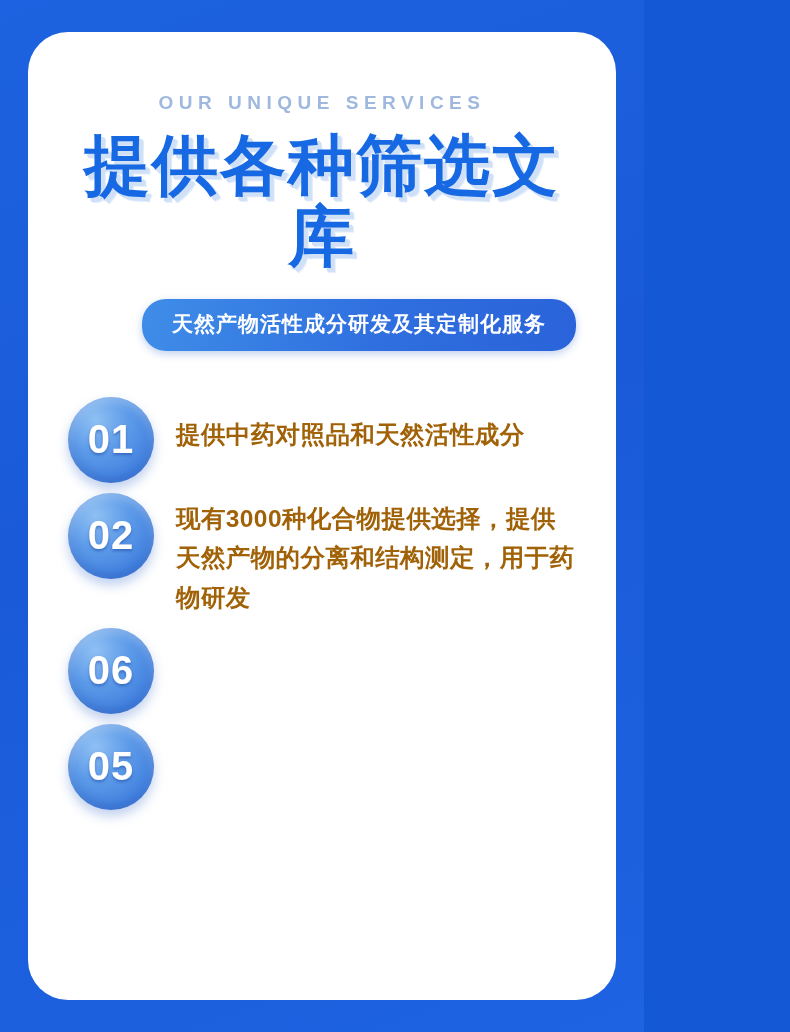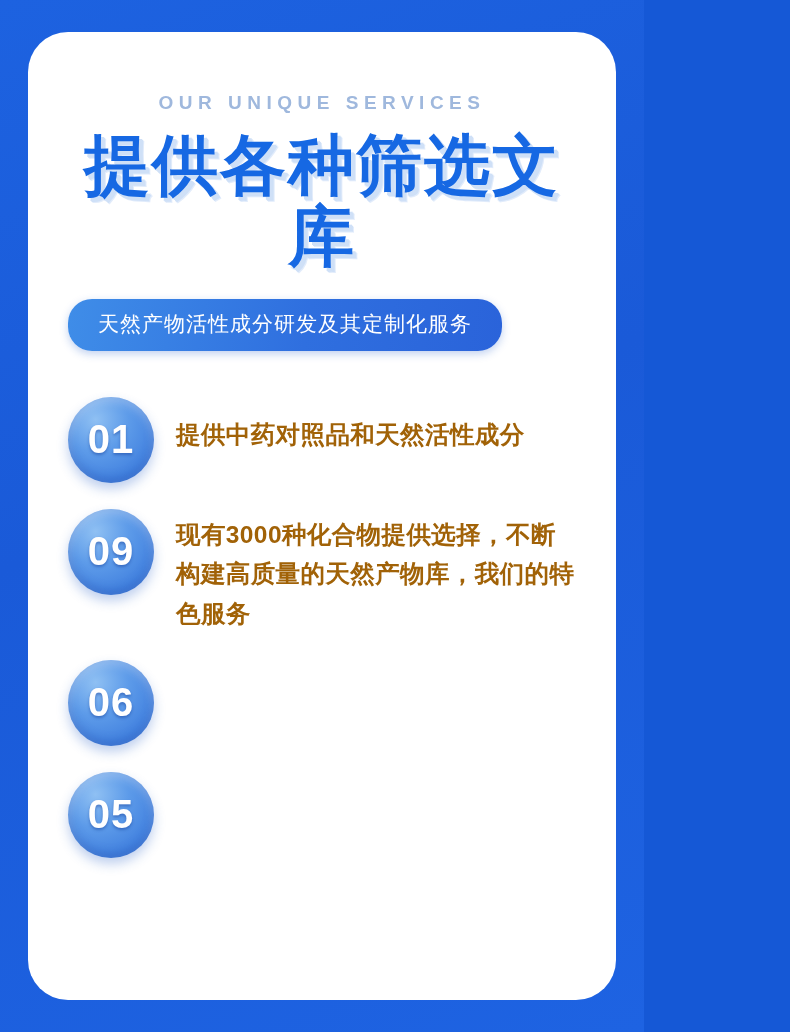--- a/index.html
+++ b/index.html
@@ -47,40 +47,41 @@
     color: #1668e3;
     line-height: 1.08;
     text-shadow:
        3px 3px 0 #cfe0f7,
        4px 4px 0 #cfe0f7,
        5px 5px 0 #e2ecfb;
   }
 
   .pill-wrap {
     display: flex;
-    justify-content: flex-start;
+    justify-content: flex-end;
     margin-top: 26px;
+    font-weight: bold;
   }
 
   .pill {
     background: linear-gradient(100deg, #3f8de8 0%, #2f6fdf 55%, #2a63da 100%);
     color: #ffffff;
     font-size: 21px;
     letter-spacing: 1px;
     padding: 11px 30px 13px 30px;
     border-radius: 24px;
     box-shadow: 0 3px 8px rgba(30, 90, 200, 0.28);
   }
 
   
   .list {
     margin-top: 46px;
     display: flex;
     flex-direction: column;
-    gap: 26px;
+    gap: 10px;
   }
 
   .row {
     display: flex;
     align-items: flex-start;
     gap: 22px;
   }
 
   .badge {
     flex: 0 0 auto;
@@ -128,22 +129,22 @@
     </div>
 
     <div class="list">
 
       <div class="row">
         <div class="badge">01</div>
         <div class="row-text">提供中药对照品和天然活性成分</div>
       </div>
 
       <div class="row two-line">
-        <div class="badge">09</div>
-        <div class="row-text">现有3000种化合物提供选择，不断构建高质量的天然产物库，我们的特色服务</div>
+        <div class="badge">02</div>
+        <div class="row-text">现有3000种化合物提供选择，提供天然产物的分离和结构测定，用于药物研发</div>
       </div>
 
       <div class="row">
         <div class="badge">06</div>
       </div>
 
 
       <div class="row two-line">
         <div class="badge">05</div>
       </div>

